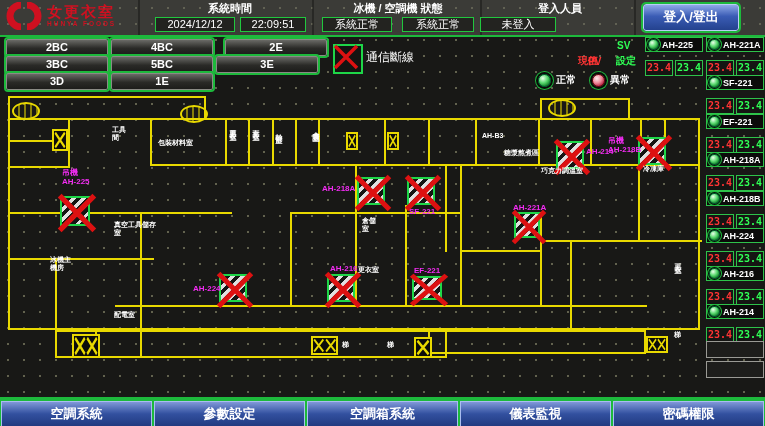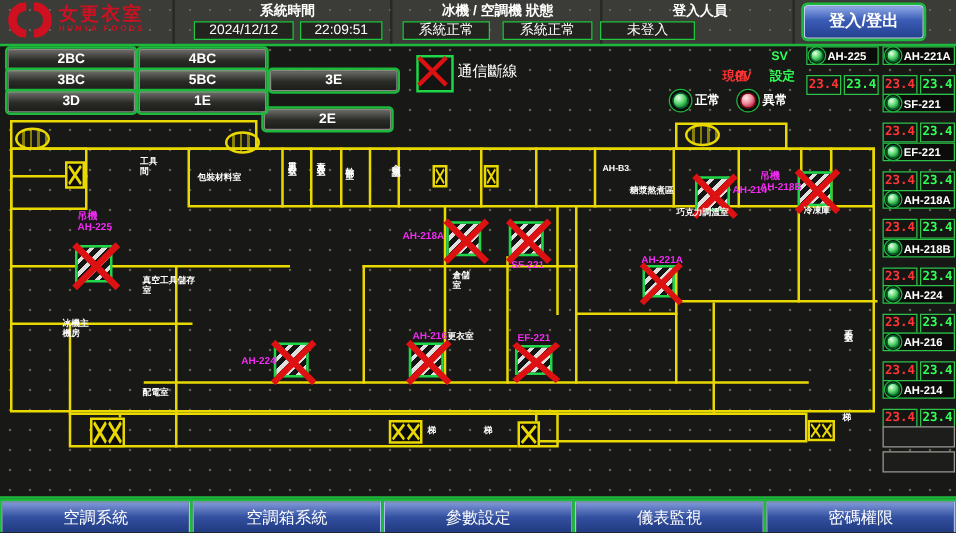--- a/index.html
+++ b/index.html
@@ -58,21 +58,21 @@
   .uvals{position:absolute;height:16px;display:flex;gap:2px;}
   .uvals div{flex:1;background:#151513;border:1px solid #2ec24a;
     font-family:"DejaVu Sans Mono",monospace;font-size:10px;font-weight:bold;
     text-align:center;line-height:14px;box-sizing:border-box;}
   .pv{color:#ff3434;}.sv{color:#2fff55;}
   .eslot{position:absolute;height:17px;background:#1d1d1b;border:1px solid #9a9a95;box-sizing:border-box;}
   
   #nav{position:absolute;left:0;top:397px;width:765px;height:29px;border-top:2px solid #1db93c;display:flex;}
   .nbtn{flex:1;margin:2px 1px 1px 1px;background:linear-gradient(#8098d8,#32509f 50%,#213a80);
     border:1px solid #a9bdf0;outline:2px solid #1db93c;
-    color:#fff;font-size:13px;font-weight:normal;text-align:center;line-height:23px;cursor:pointer;}
+    color:#fff;font-size:13px;font-weight:bold;text-align:center;line-height:23px;cursor:pointer;}
 </style>
 </head>
 <body>
 
 <div id="screen">
 
   <div id="header">
     <div id="logo">
       <svg width="36" height="28" viewBox="0 0 36 28">
         <path d="M15 3 A 11 11 0 1 0 15 25" stroke="#cf1020" stroke-width="7" fill="none"></path>
@@ -94,21 +94,21 @@
     <div class="hsep" style="left:480px"></div>
     <div class="hpanel-label" style="left:490px;width:140px">登入人員</div>
     <div class="hbox" style="left:480px;top:17px;width:74px">未登入</div>
     <div class="hsep" style="left:634px"></div>
     <div id="login-btn">登入/登出</div>
   </div>
 
   <div id="floor-grid">
       <div class="fbtn" style="left: 6px; top: 39px; position: absolute;">2BC</div>
       <div class="fbtn" style="left: 111px; top: 39px; position: absolute;">4BC</div>
-      <div class="fbtn" style="left: 211px; top: 39px; position: absolute; margin-top: 48px;">2E</div>
+      <div class="fbtn" style="left: 225px; top: 39px; position: absolute;">2E</div>
       <div class="fbtn" style="left: 6px; top: 56px; position: absolute;">3BC</div>
       <div class="fbtn" style="left: 111px; top: 56px; position: absolute;">5BC</div>
       <div class="fbtn" style="left: 216px; top: 56px; position: absolute;">3E</div>
       <div class="fbtn" style="left: 6px; top: 73px; position: absolute;">3D</div>
       <div class="fbtn" style="left: 111px; top: 73px; position: absolute;">1E</div>
     </div>
 
   <div id="comm-icon">
     <svg width="26" height="26" viewBox="0 0 26 26" style="position:absolute;left:-2px;top:-2px">
       <path d="M2 2 L24 24 M24 2 L2 24" stroke="#dd1111" stroke-width="3.5"></path>
@@ -382,19 +382,19 @@
       <div class="uvals" style="left: 706px; top: 327px; width: 58px;">
         <div class="pv">23.4</div>
         <div class="sv">23.4</div>
       </div>
       <div class="eslot" style="left: 706px; top: 341px; width: 58px;"></div>
       <div class="eslot" style="left: 706px; top: 361px; width: 58px;"></div>
     </div>
 
   <div id="nav">
       <div class="nbtn">空調系統</div>
+      <div class="nbtn">參數設定</div>
       <div class="nbtn">空調箱系統</div>
-      <div class="nbtn">參數設定</div>
       <div class="nbtn">儀表監視</div>
       <div class="nbtn">密碼權限</div>
     </div>
 
 </div>
 
 </body></html>

